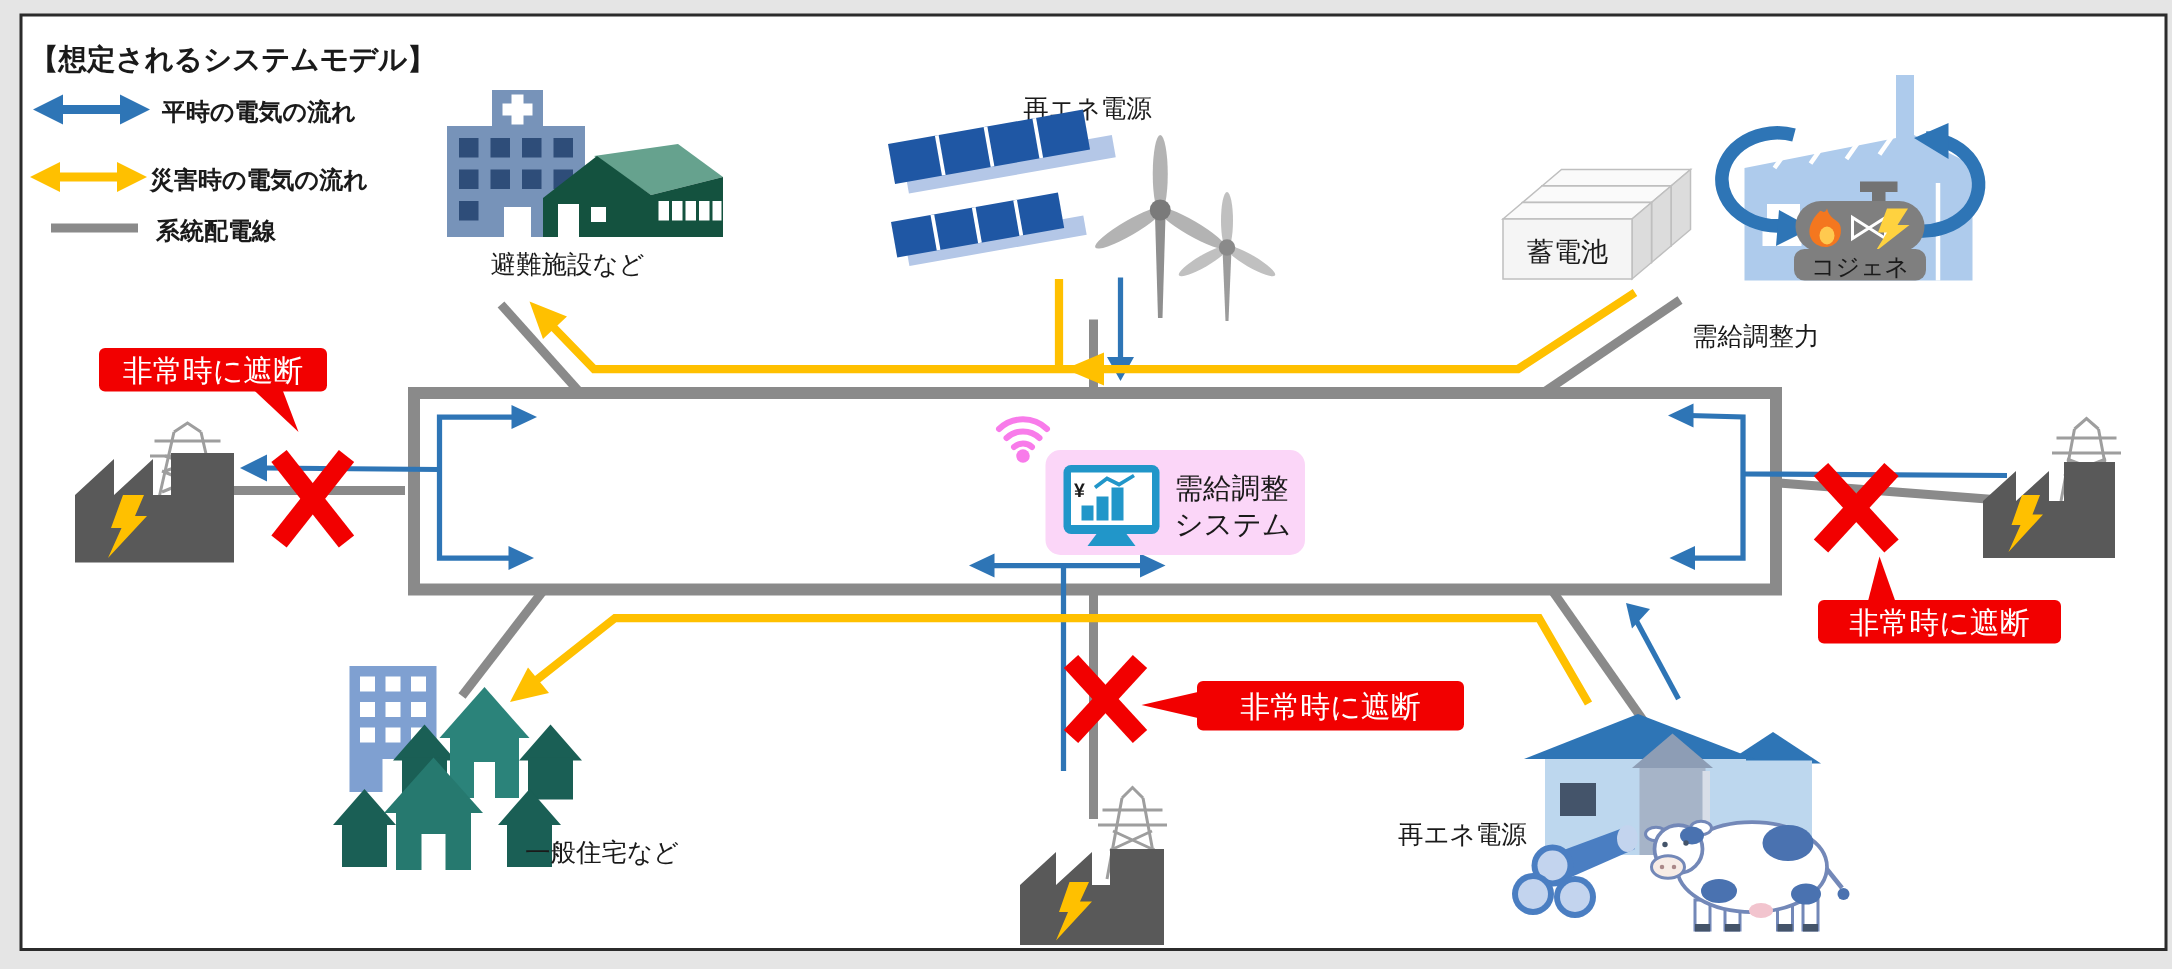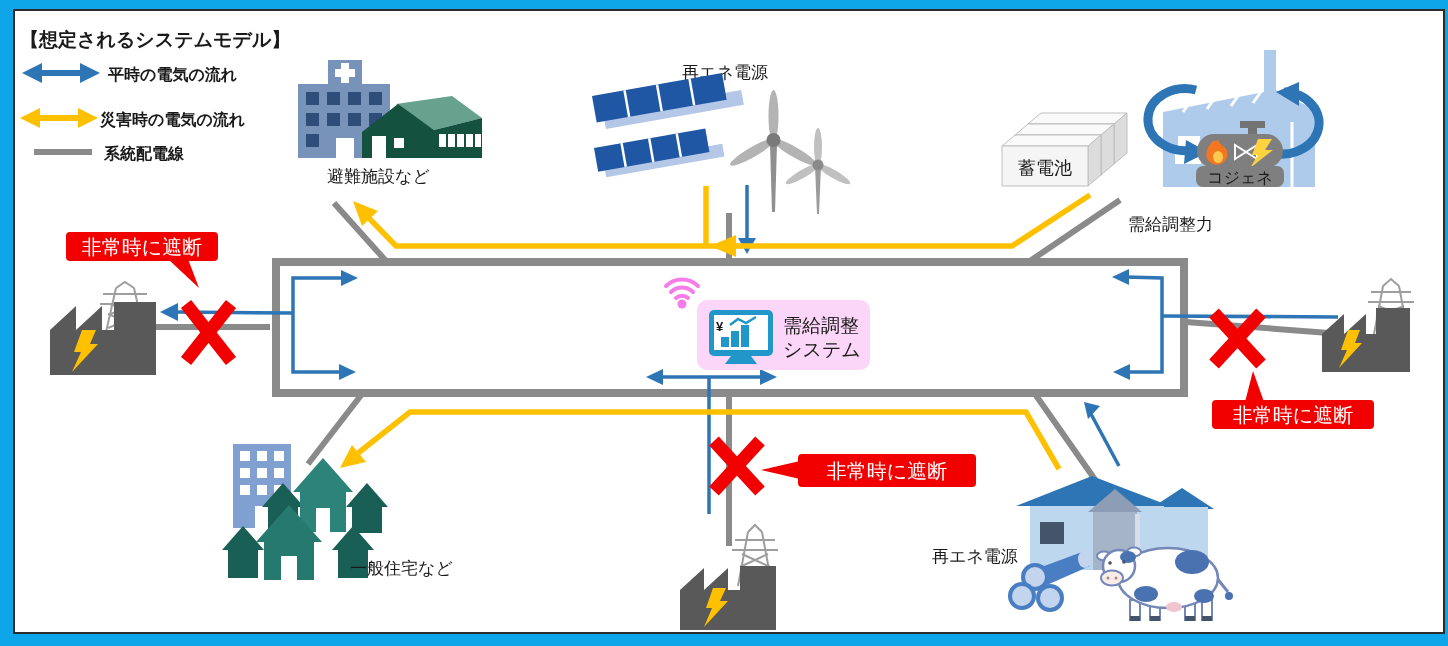--- a/index.html
+++ b/index.html
@@ -1,16 +1,16 @@
 <!DOCTYPE html>
 <html><head>
 <meta charset="utf-8">
 <style>
   html,body{margin:0;padding:0;background:#fff;}
-  .stage{position:relative;width:1448px;height:646px;background:#0ea5e9;overflow:hidden;
+  .stage{position:relative;width:1448px;height:646px;background:#e5e5e5;overflow:hidden;
          font-family:"Liberation Sans",sans-serif;}
   svg text{font-family:"Liberation Sans",sans-serif;fill:#1a1a1a;}
   .t-title{font-size:19px;font-weight:bold;}
   .t-legend{font-size:16px;font-weight:bold;}
   .t-label{font-size:17px;}
   .t-sys{font-size:19px;}
   .t-bubble{font-size:20px;fill:#ffffff;}
   .t-batt{font-size:18px;}
   .t-cogen{font-size:16px;}
   .blue-ln{stroke:#2E75B6;stroke-width:3.5;fill:none;}

